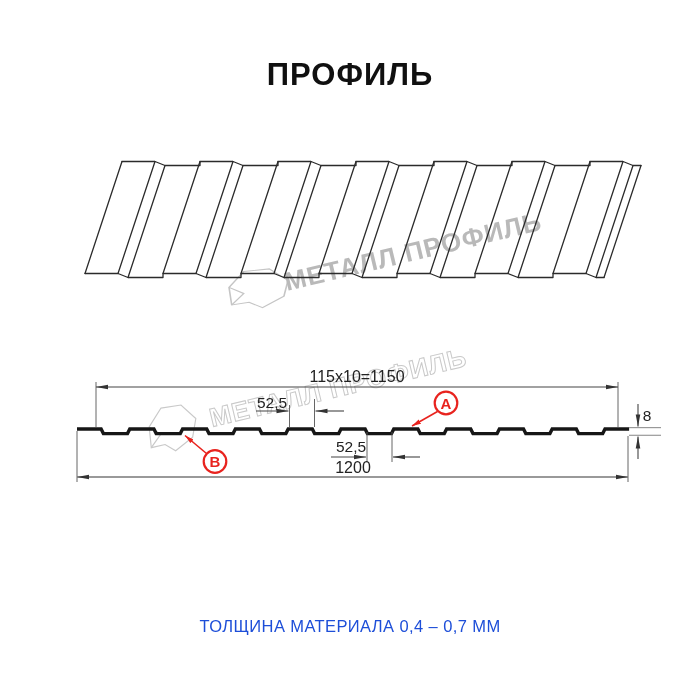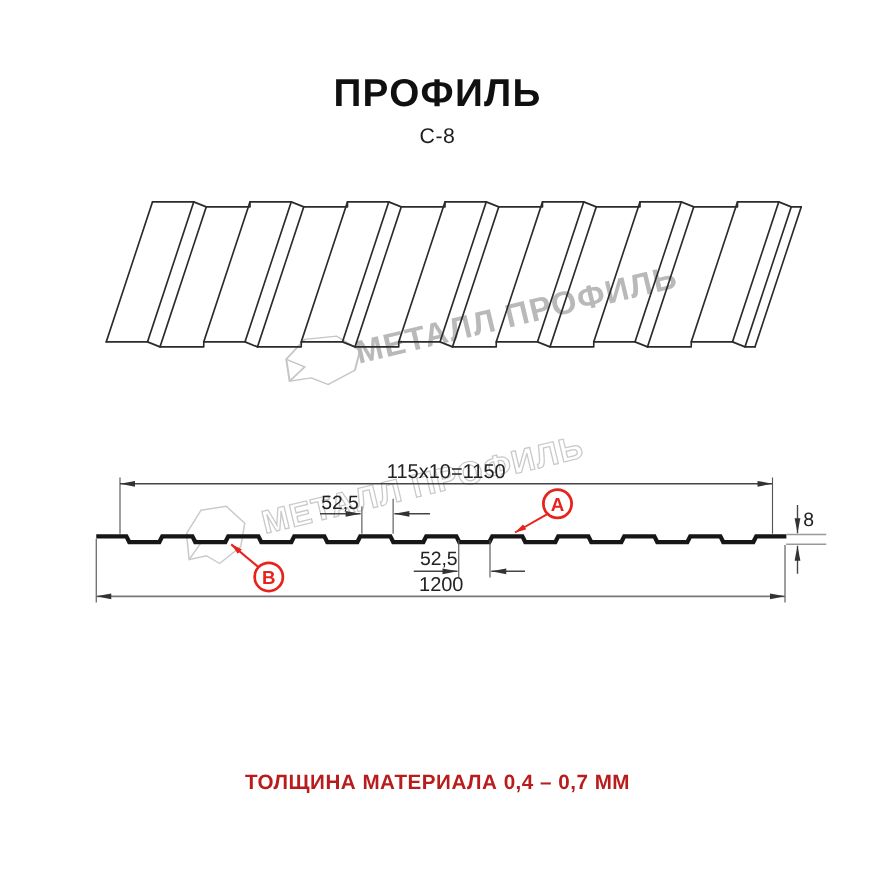--- a/index.html
+++ b/index.html
@@ -3,39 +3,38 @@
 <meta charset="utf-8">
 <style>
   html,body{margin:0;padding:0;background:#fff;}
   .canvas{position:relative;width:700px;height:700px;background:#ffffff;overflow:hidden;
           font-family:"Liberation Sans", sans-serif;}
   .title{position:absolute;left:0;top:57px;width:700px;text-align:center;
          font-size:31px;font-weight:800;letter-spacing:1px;color:#101010;}
   .subtitle{position:absolute;left:0;top:99px;width:700px;text-align:center;
          font-size:17px;font-weight:500;color:#1d1d1d;letter-spacing:.5px;}
   .footer{position:absolute;left:0;top:617px;width:700px;text-align:center;
-         font-size:16.5px;font-weight:700;color:#b91c1c;letter-spacing:.4px;}
+         font-size:16.5px;font-weight:400;color:#1d4ed8;letter-spacing:.4px;}
   svg{position:absolute;display:block;}
   #svg3d{left:0;top:140px;}
   #svgsec{left:0;top:350px;}
   .dimtxt{font-family:"Liberation Sans",sans-serif;font-size:16px;fill:#222;}
   .dimtxt-s{font-family:"Liberation Sans",sans-serif;font-size:15.5px;fill:#222;}
   .wm-solid{font-family:"Liberation Sans",sans-serif;font-weight:700;font-size:26px;
             fill:#b9b9b9;letter-spacing:1px;}
   .wm-outline{font-family:"Liberation Sans",sans-serif;font-weight:700;font-size:26px;
             fill:#ffffff;stroke:#c9c9c9;stroke-width:1;letter-spacing:1px;}
   .redlbl{font-family:"Liberation Sans",sans-serif;font-weight:700;font-size:15px;fill:#e8231e;}
 </style>
 </head>
 <body>
 
 <div class="canvas">
 
   <div class="title">ПРОФИЛЬ</div>
-  <div class="subtitle">С-8</div>
 
   <svg id="svg3d" width="700" height="180" viewBox="0 140 700 180">
 
     <g>
       <g transform="translate(225,268) scale(0.67,0.44)" stroke="#c5c5c5" stroke-width="2.4" fill="#ffffff">
         <path d="M28,8 L66,2 L94,28 L88,64 L56,90 L36,78 L10,84 L6,44 Z"></path>
         <path d="M10,84 L28,58 L6,44" fill="none"></path>
       </g>
       <g transform="translate(287,291) rotate(-13.5)">
         <text class="wm-solid" x="0" y="0">МЕТАЛЛ ПРОФИЛЬ</text>

